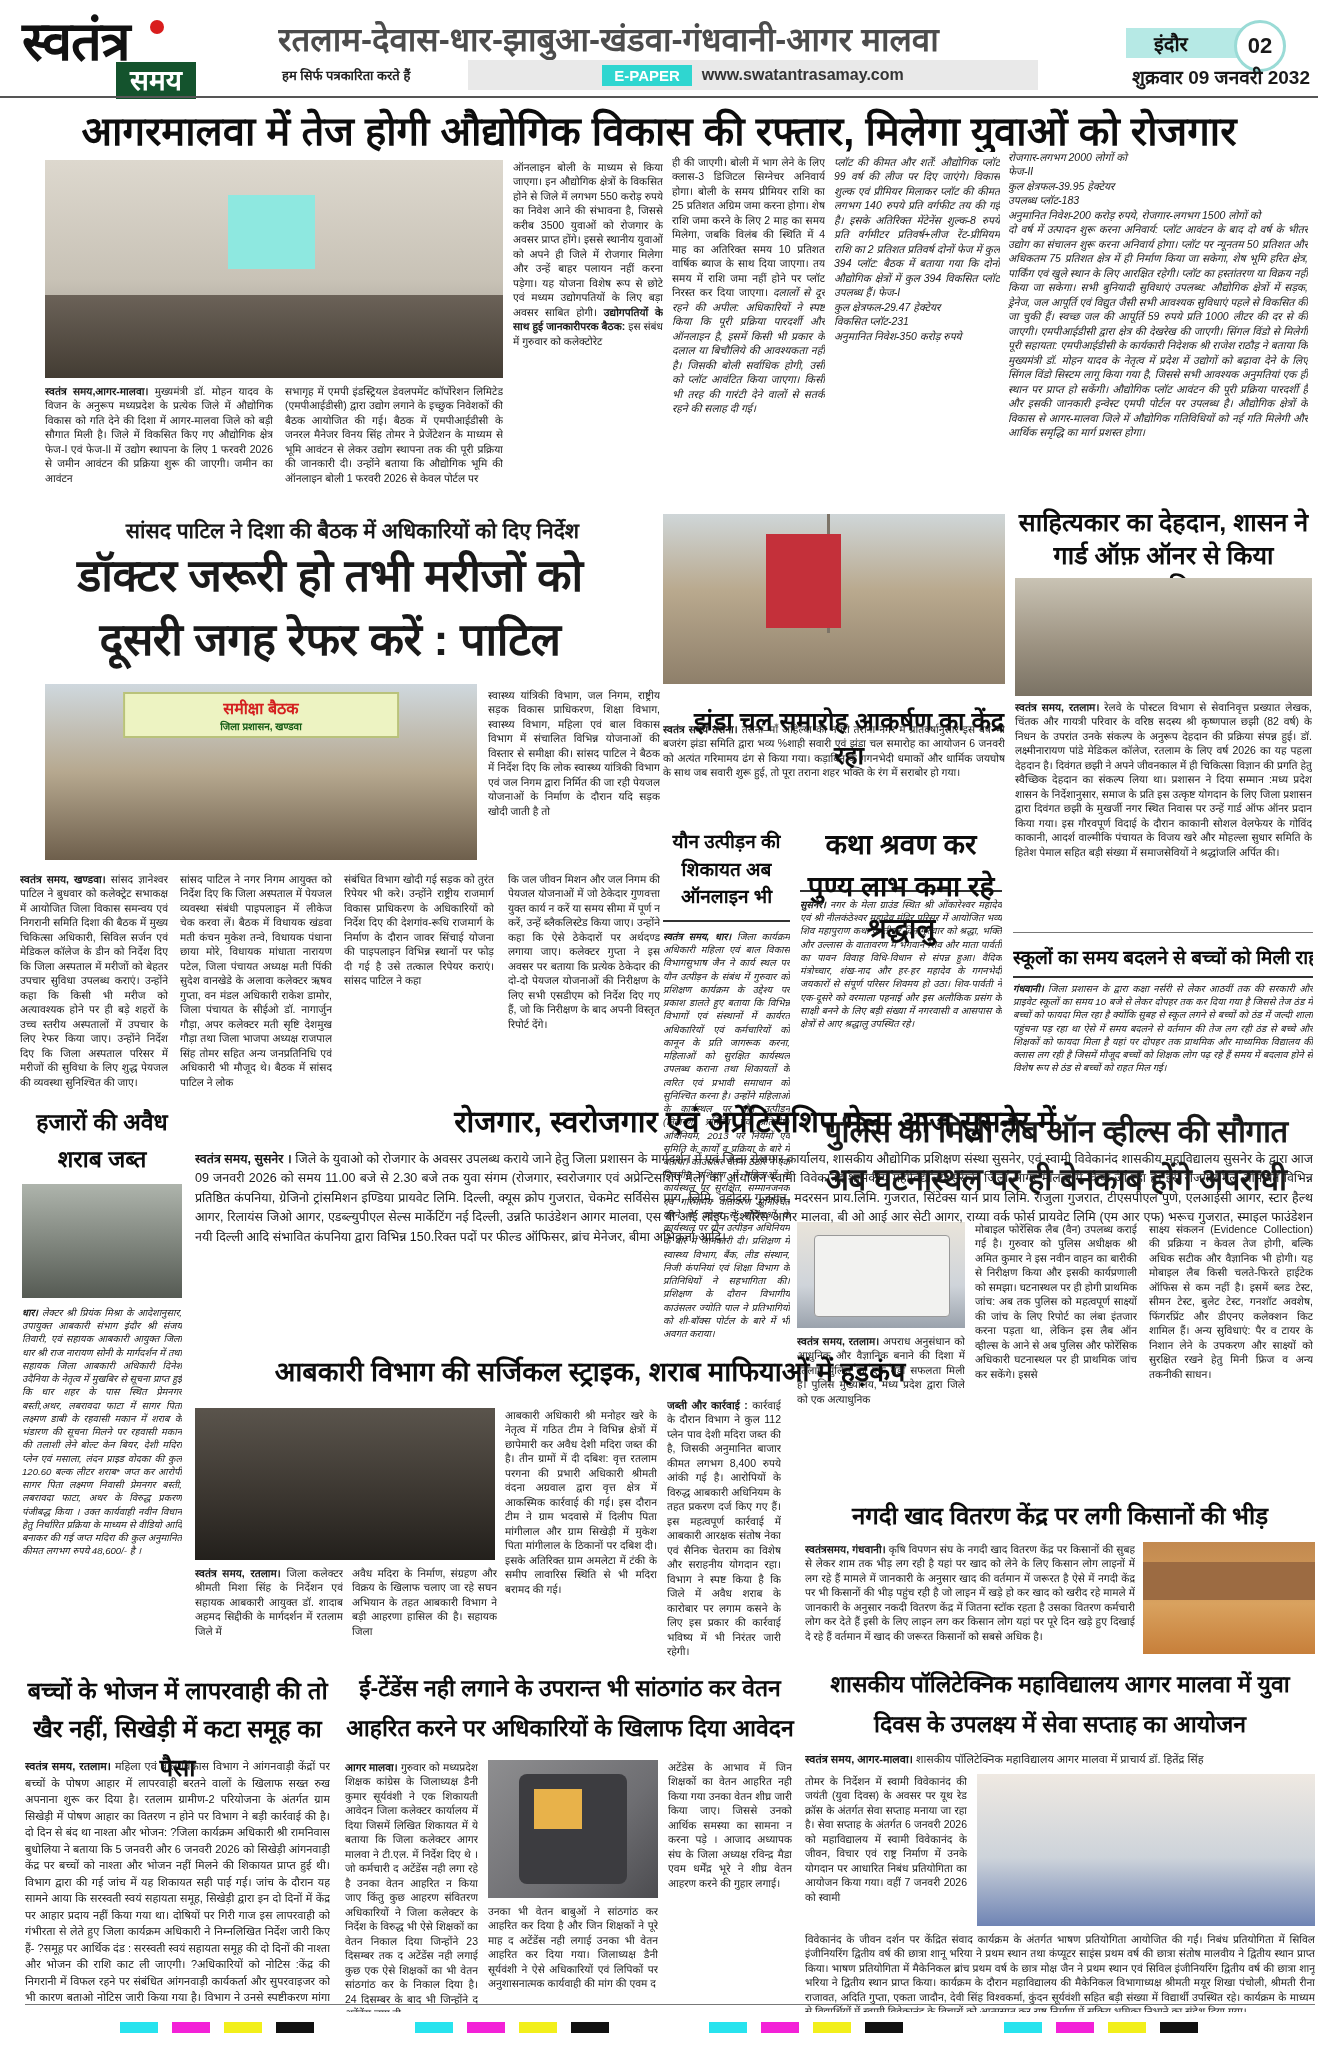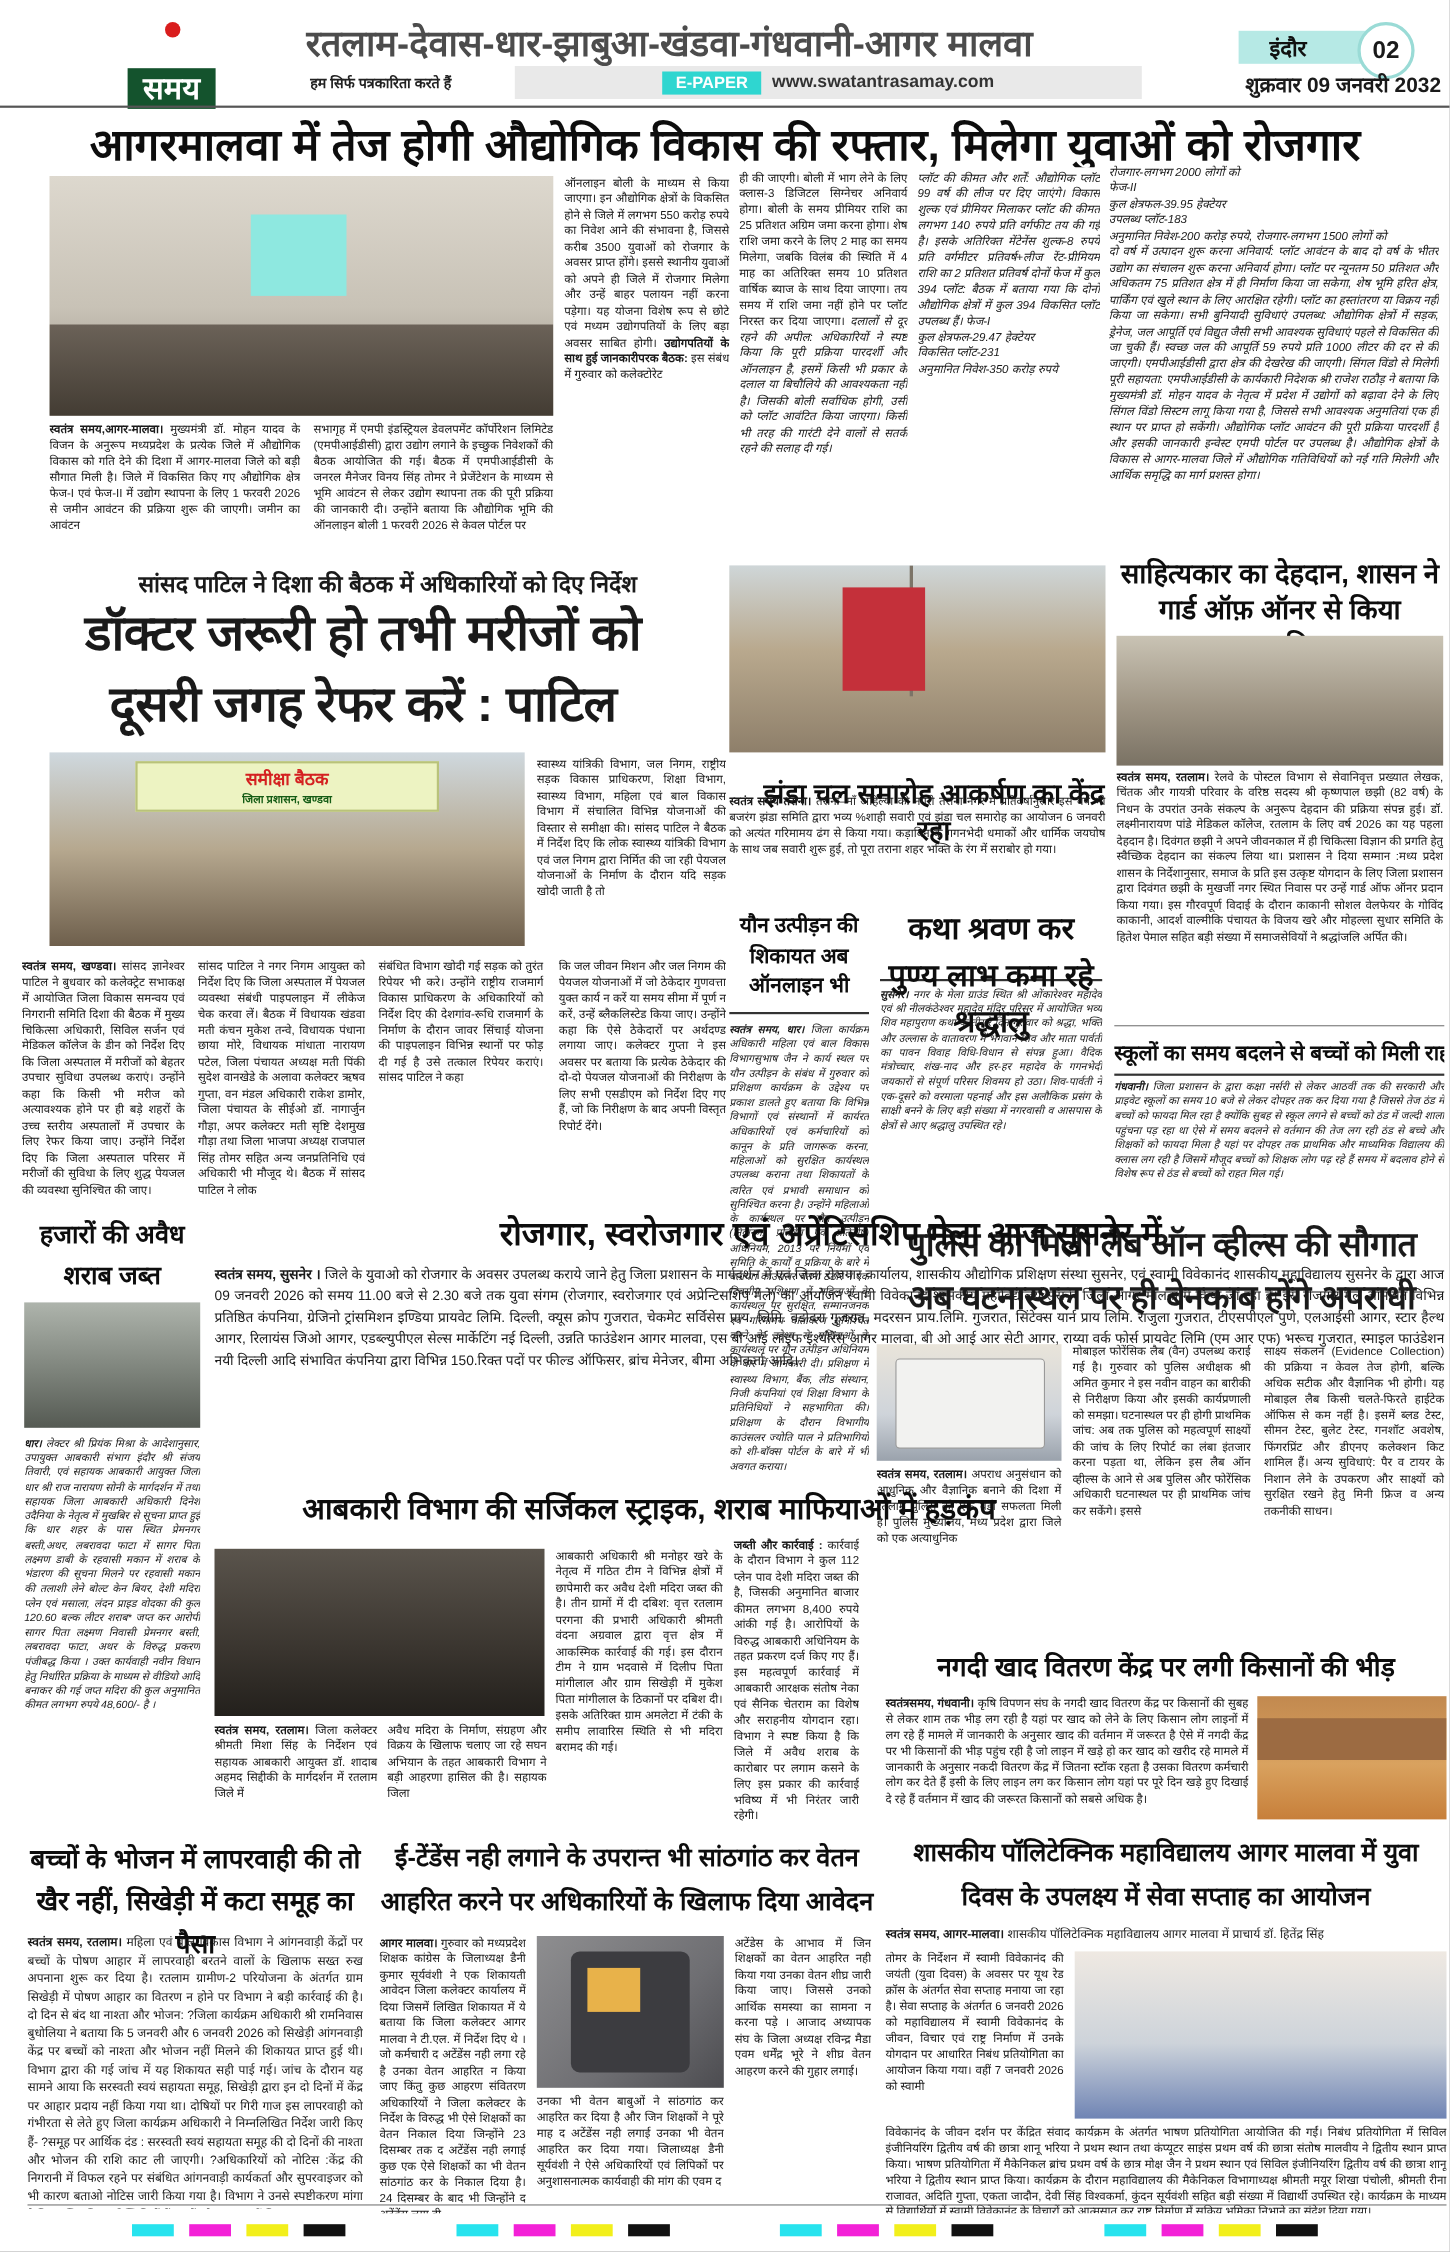--- a/index.html
+++ b/index.html
@@ -61,20 +61,21 @@
   .reggrp i:nth-child(4){background:#111;}
 </style>
 </head>
 <body>
 
 <div id="page">
 
   <header>
     <div class="abs" style="left:22px;top:14px;width:250px;height:84px;">
       <span class="logo-dot"></span>
+      <div class="logo-top">स्वतंत्र</div>
       <div class="abs" style="left:94px;top:52px;">
         <span class="logo-samay">समय</span>
       </div>
     </div>
     <div class="abs cities" style="left:278px;top:16px;width:850px;">रतलाम-देवास-धार-झाबुआ-खंडवा-गंधवानी-आगर मालवा</div>
     <div class="abs tagline" style="left:282px;top:66px;width:180px;">हम सिर्फ पत्रकारिता करते हैं</div>
     <div class="abs graybar" style="left:468px;top:60px;width:570px;height:30px;">
       <span class="epaper">E-PAPER</span>
       <span class="site">www.swatantrasamay.com</span>
     </div>

